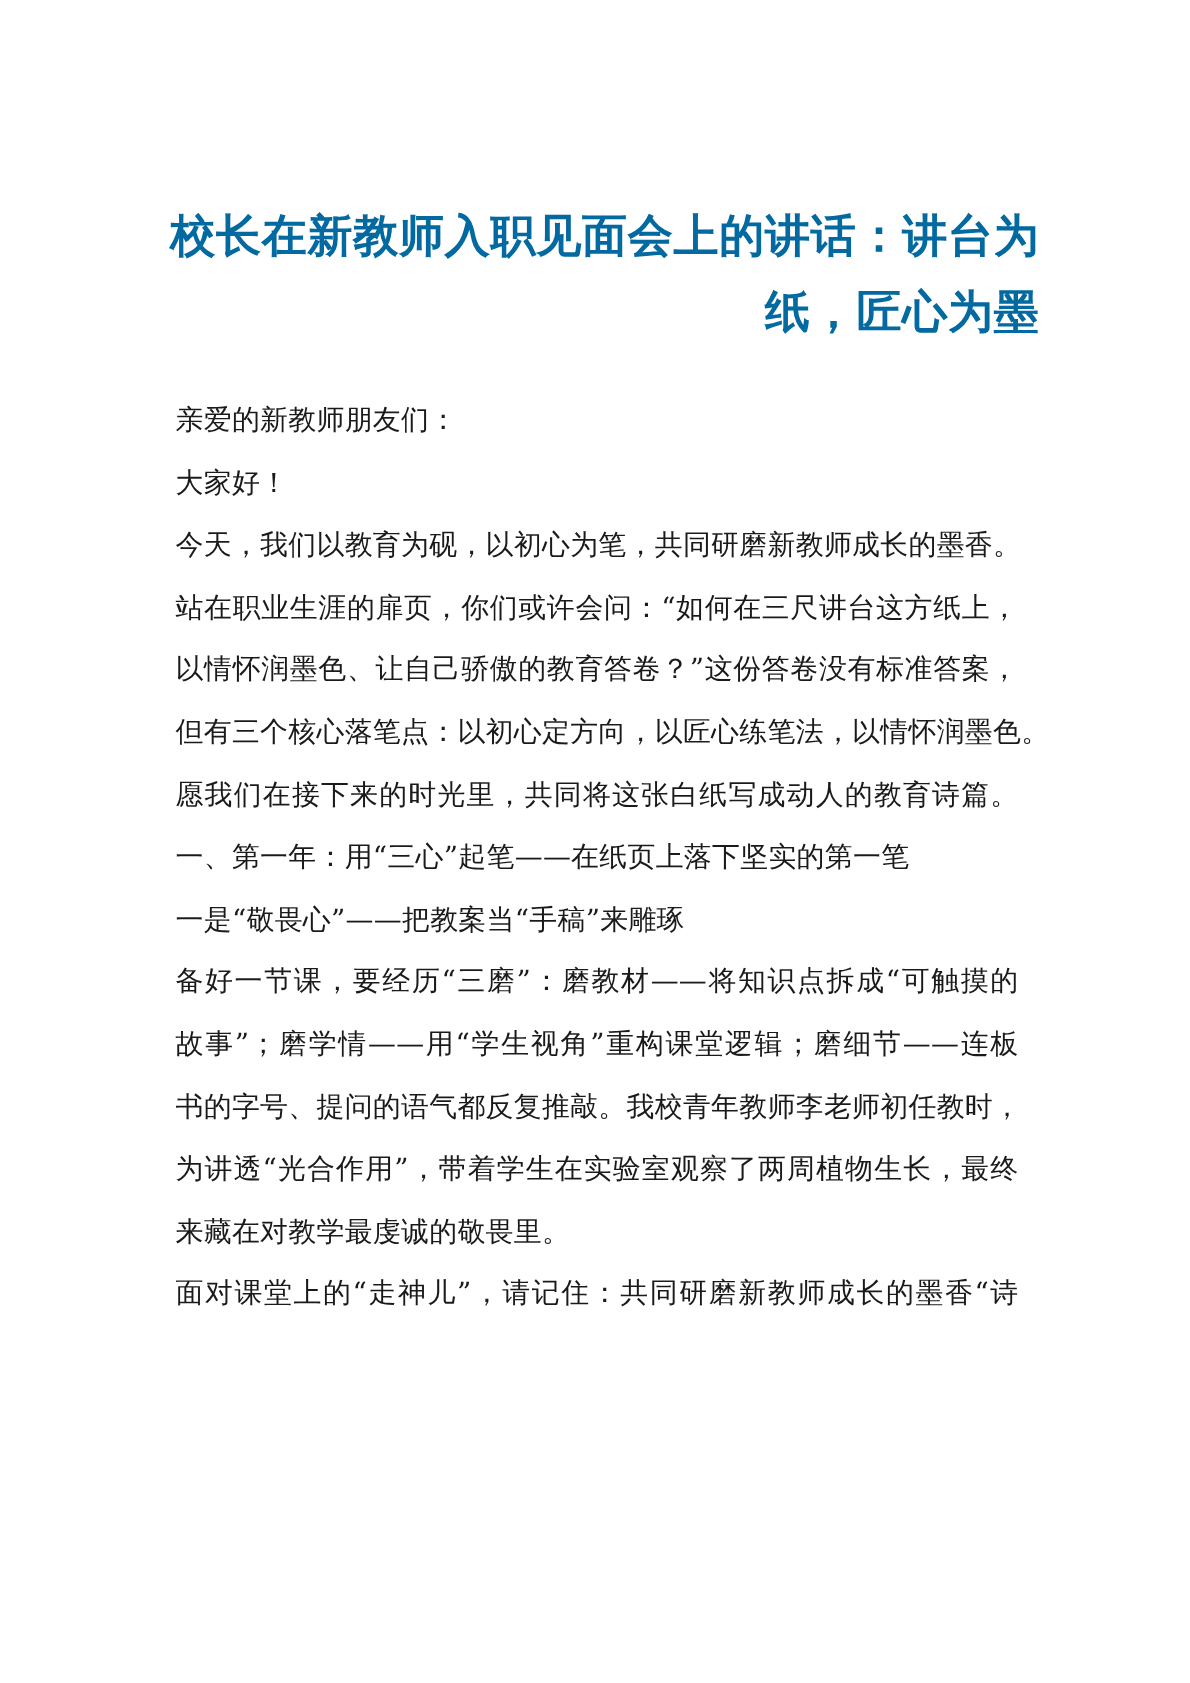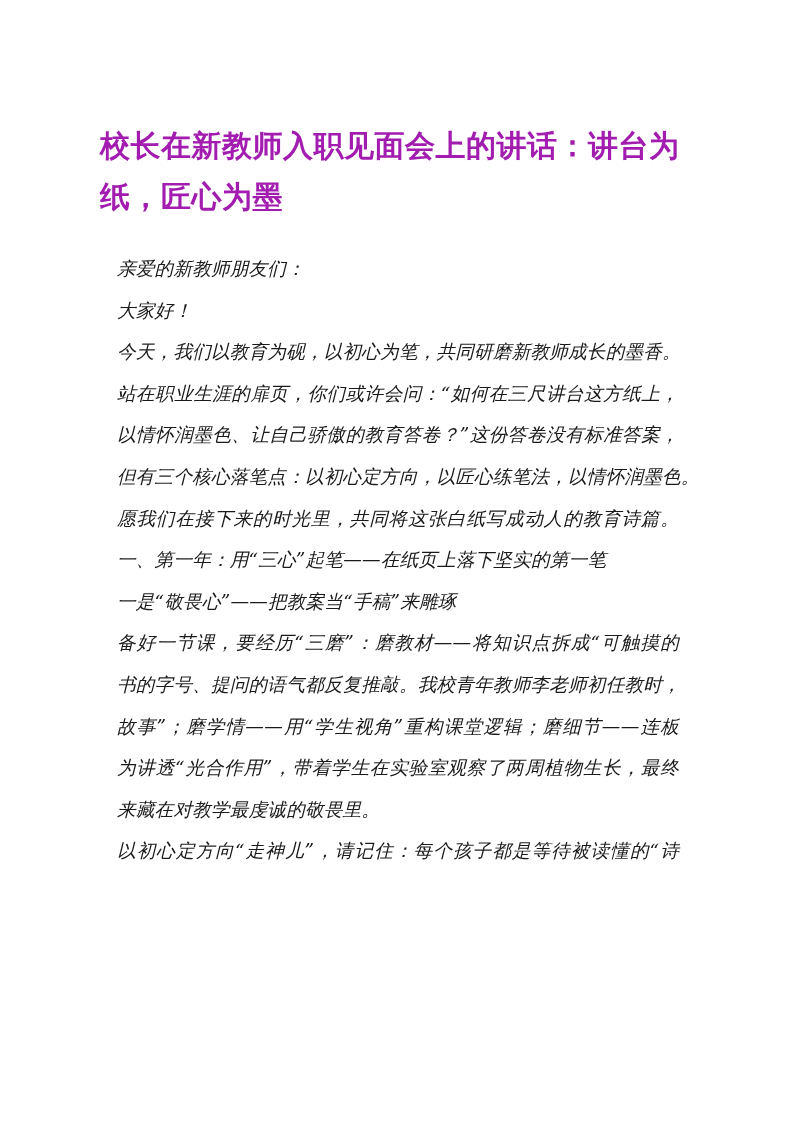--- a/index.html
+++ b/index.html
@@ -1,22 +1,22 @@
 <!DOCTYPE html>
 <html><head>
 <meta charset="utf-8">
 <style>
   html, body { margin:0; padding:0; background:#ffffff; }
   body { width:793px; height:1122px; position:relative; overflow:hidden;
          font-family:"DejaVu Serif", "Liberation Serif", serif; color:#111; }
   .page { position:absolute; left:0; top:0; width:793px; height:1122px; background:#fff; }
-  .title { position:absolute; left:100px; width:593px; top:120px; text-align:left;
+  .title { position:absolute; left:100px; width:593px; top:132px; text-align:right;
            font-family:"DejaVu Sans", "Liberation Sans", sans-serif; font-weight:bold;
-           font-size:30px; line-height:51px; color:#a21caf; letter-spacing:0.5px; }
-  .body { position:absolute; left:117px; width:562px; top:248px;font-style:italic; }
+           font-size:30px; line-height:51px; color:#0369a1; letter-spacing:0.5px; }
+  .body { position:absolute; left:117px; width:562px; top:260px; }
   .line { font-size:18.6px; line-height:41.6px; height:41.6px; white-space:nowrap;
           color:#1a1a1a; letter-spacing:0.2px; }
   .just { text-align:justify; text-align-last:justify; }
 </style>
 </head>
 <body>
 
 <div class="page">
   <div class="title">
     <div>校长在新教师入职见面会上的讲话：讲台为</div>
@@ -26,19 +26,19 @@
       <div class="line">亲爱的新教师朋友们：</div>
       <div class="line">大家好！</div>
       <div class="line just">今天，我们以教育为砚，以初心为笔，共同研磨新教师成长的墨香。</div>
       <div class="line just">站在职业生涯的扉页，你们或许会问：“如何在三尺讲台这方纸上，</div>
       <div class="line just">以情怀润墨色、让自己骄傲的教育答卷？”这份答卷没有标准答案，</div>
       <div class="line just">但有三个核心落笔点：以初心定方向，以匠心练笔法，以情怀润墨色。</div>
       <div class="line just">愿我们在接下来的时光里，共同将这张白纸写成动人的教育诗篇。</div>
       <div class="line">一、第一年：用“三心”起笔——在纸页上落下坚实的第一笔</div>
       <div class="line">一是“敬畏心”——把教案当“手稿”来雕琢</div>
       <div class="line just">备好一节课，要经历“三磨”：磨教材——将知识点拆成“可触摸的</div>
+      <div class="line just">故事”；磨学情——用“学生视角”重构课堂逻辑；磨细节——连板</div>
       <div class="line just">书的字号、提问的语气都反复推敲。我校青年教师李老师初任教时，</div>
-      <div class="line just">故事”；磨学情——用“学生视角”重构课堂逻辑；磨细节——连板</div>
       <div class="line just">为讲透“光合作用”，带着学生在实验室观察了两周植物生长，最终</div>
       <div class="line">来藏在对教学最虔诚的敬畏里。</div>
-      <div class="line just">以初心定方向“走神儿”，请记住：每个孩子都是等待被读懂的“诗</div>
+      <div class="line just">面对课堂上的“走神儿”，请记住：共同研磨新教师成长的墨香“诗</div>
     </div>
 </div>
 
 </body></html>

